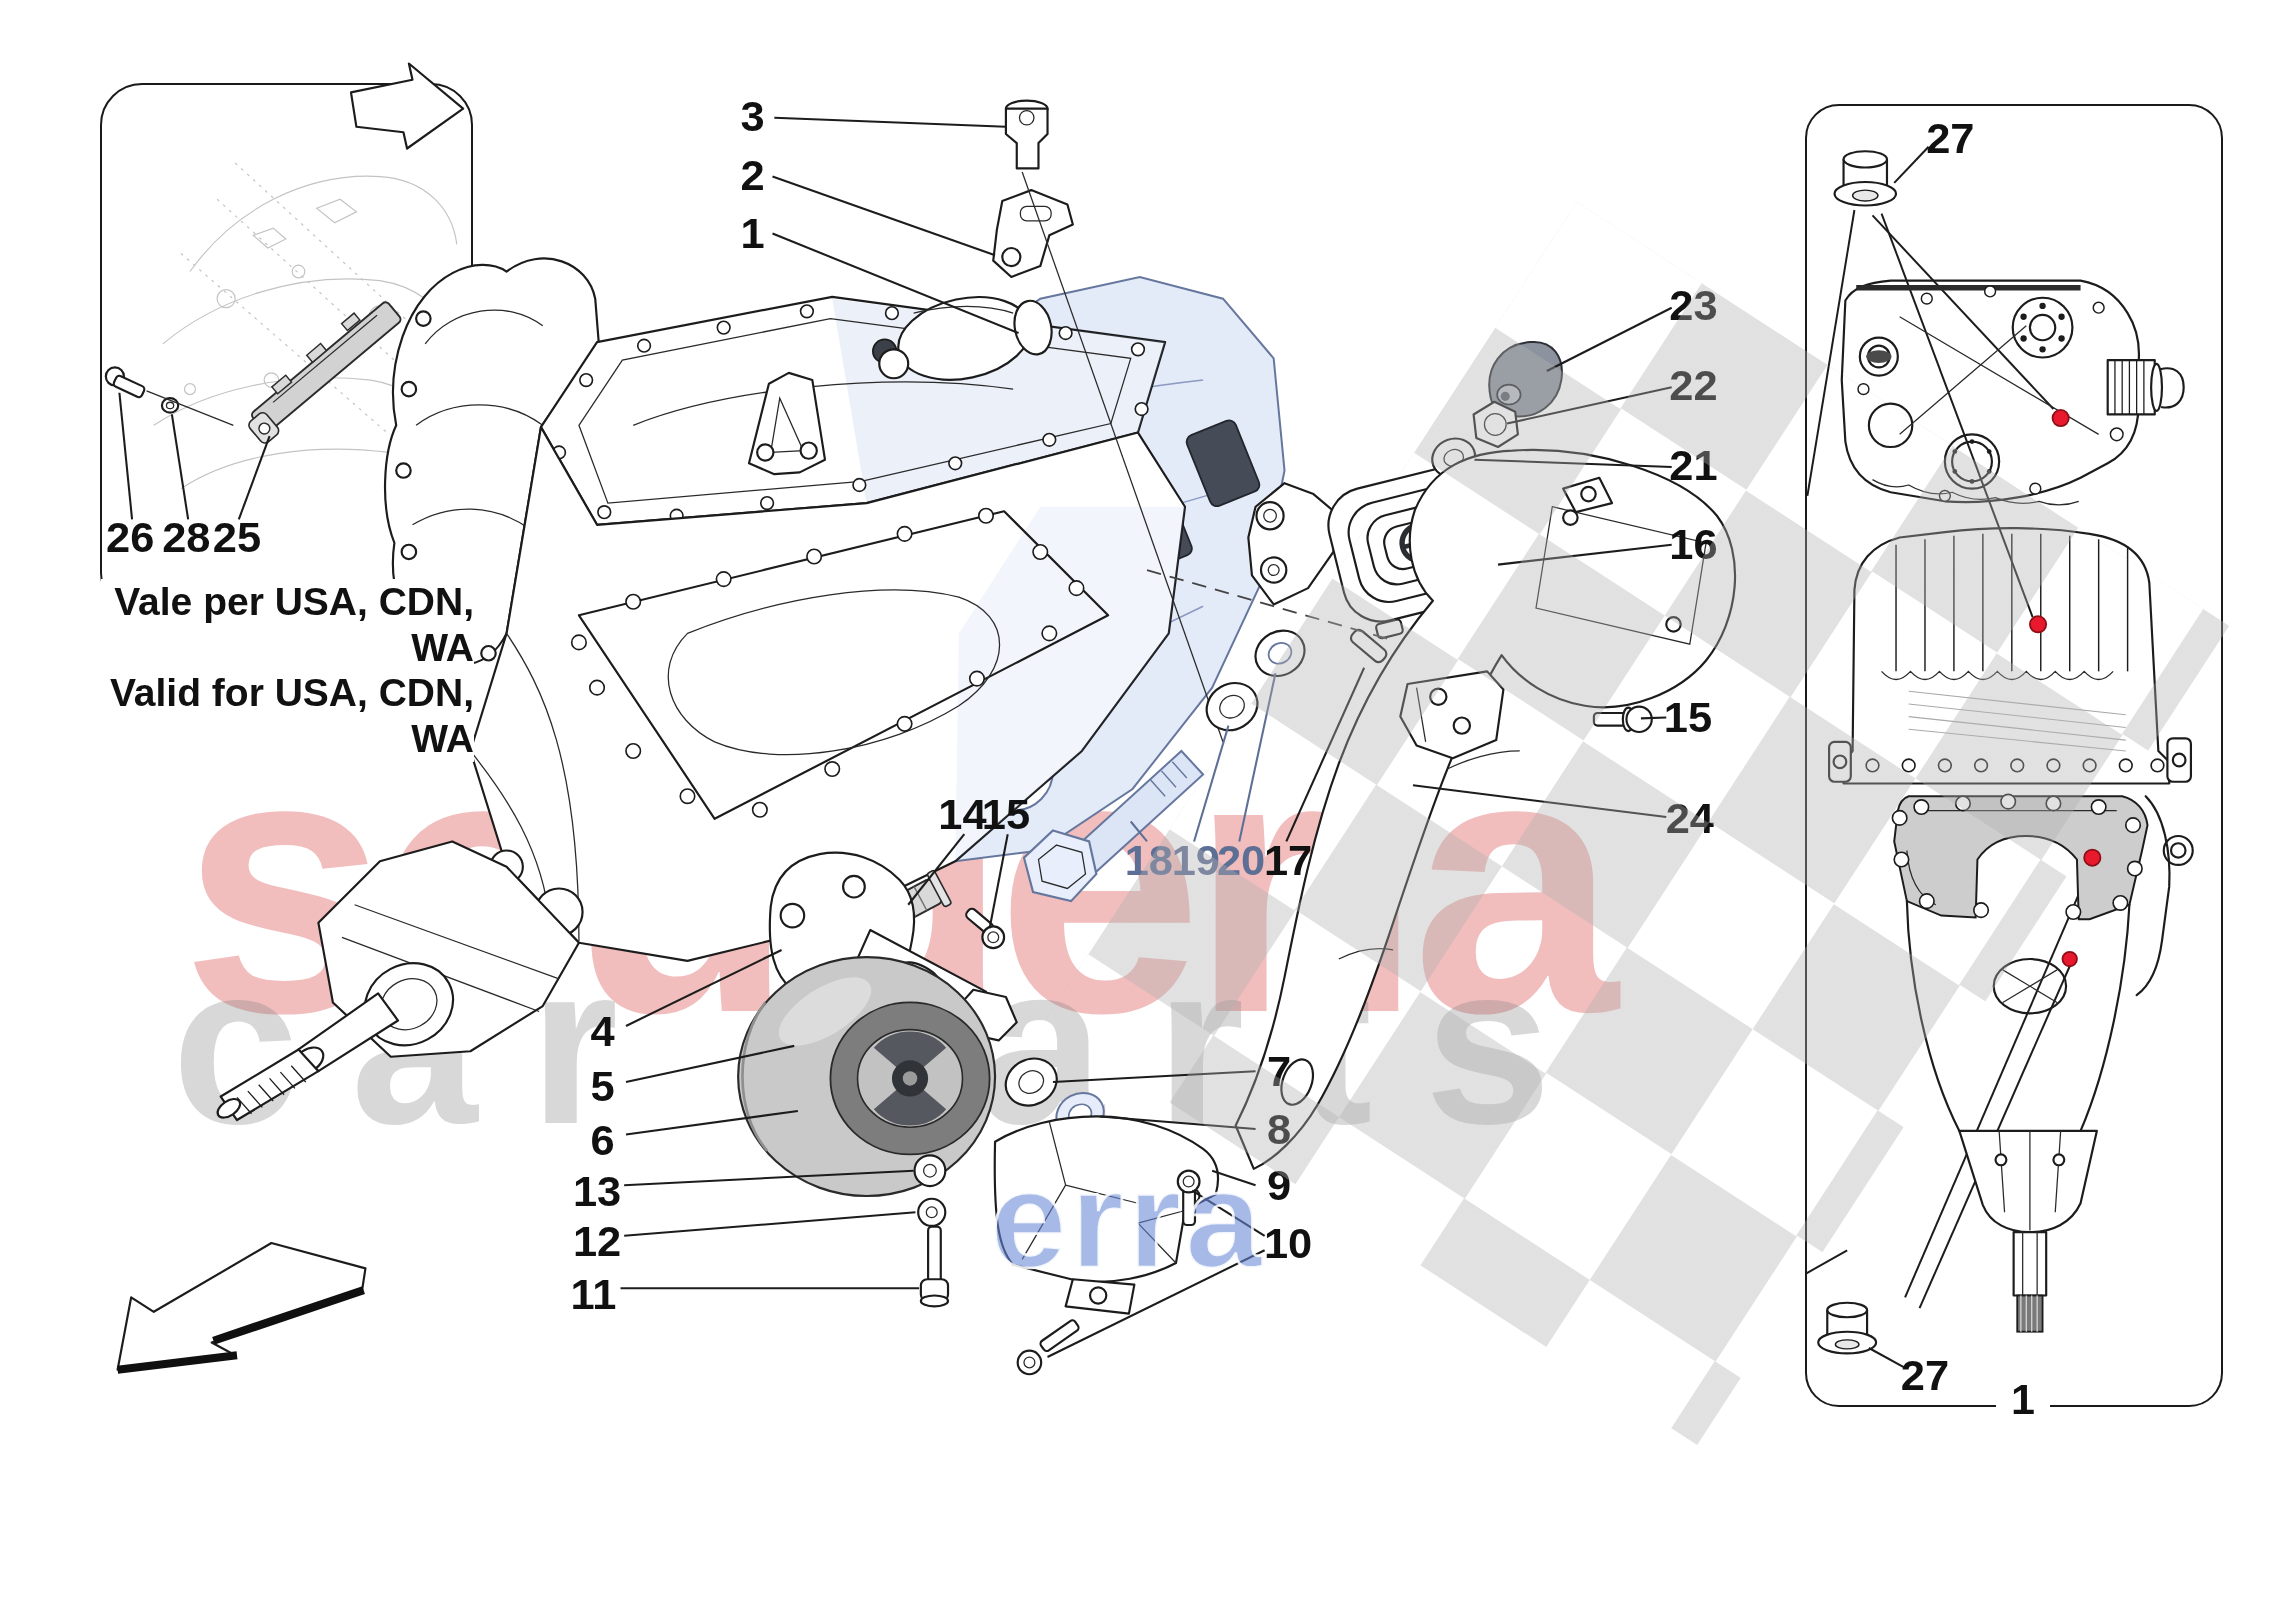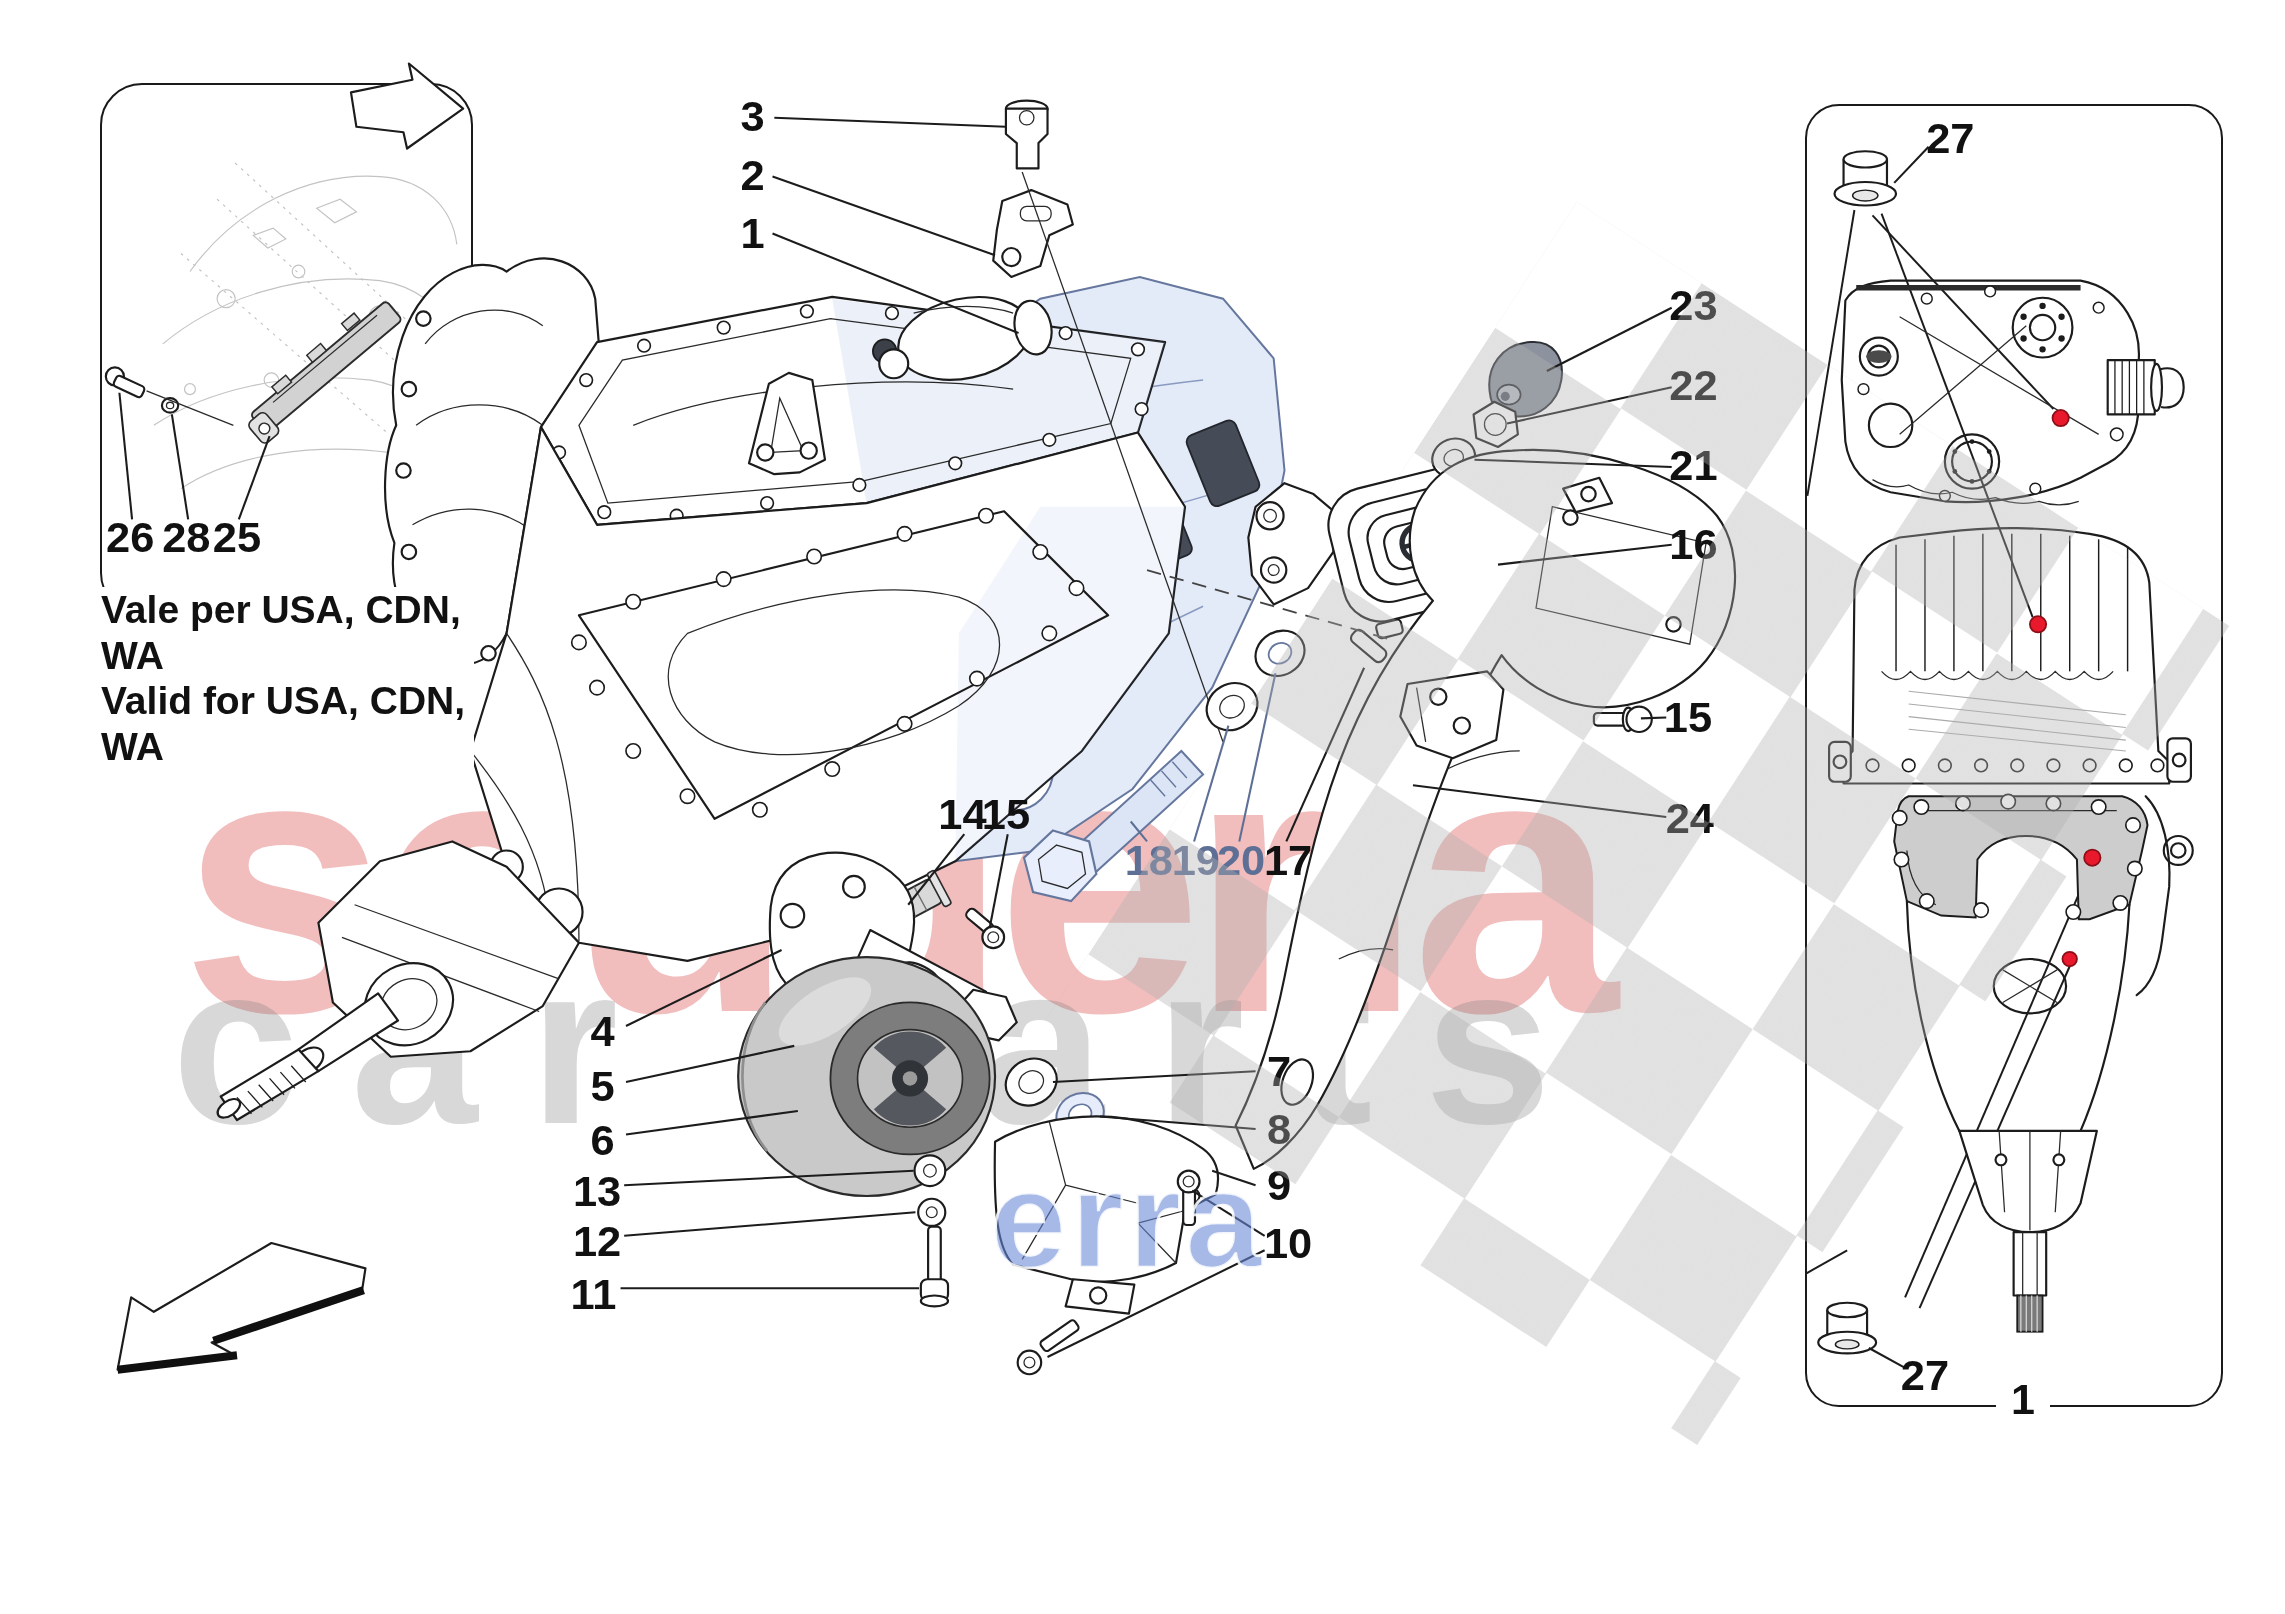--- a/index.html
+++ b/index.html
@@ -15,22 +15,22 @@
            -webkit-text-stroke:2.7px rgba(255,255,255,0.85);}
   #checker{position:absolute;left:1248px;top:335px;width:778px;height:977px;z-index:15;
            transform:rotate(33deg);opacity:.5;pointer-events:none;
            background:repeating-conic-gradient(rgba(176,176,176,.75) 0% 25%, transparent 0% 50%);
            background-size:299px 299px;}
   
   #inset-box{position:absolute;left:100px;top:83px;width:369px;height:528px;z-index:5;
              border:2.7px solid #1a1a1a;border-radius:42px;}
   #panel-box{position:absolute;left:1805px;top:104px;width:414px;height:1299px;z-index:5;
              border:2.7px solid #1a1a1a;border-radius:34px;}
-  #inset-note{position:absolute;left:101px;top:579px;width:373px;z-index:30;text-align:left;
-              background:#fff;font-weight:bold;font-size:39px;line-height:1.17;color:#111;margin-top:8px;}
+  #inset-note{position:absolute;left:101px;top:579px;width:373px;z-index:30;text-align:right;
+              background:#fff;font-weight:bold;font-size:39px;line-height:1.17;color:#111;}
   #panel-bottom-label{position:absolute;left:1996px;top:1375px;width:54px;z-index:30;text-align:center;
               background:#fff;font-weight:bold;font-size:43px;color:#111;}
   svg{position:absolute;left:0;top:0;z-index:10;}
   svg text.callout{font-family:"Liberation Sans",sans-serif;font-weight:bold;font-size:48px;}
   .ln{stroke:#1c1c1c;stroke-width:2.4;fill:none;stroke-linecap:round;stroke-linejoin:round;}
   .lnthin{stroke:#2a2a2a;stroke-width:1.4;fill:none;}
   .wfill{fill:#ffffff;stroke:#1c1c1c;stroke-width:2.4;stroke-linejoin:round;}
   .sketch{stroke:#c3c3c3;stroke-width:1.3;fill:none;}
 </style>
 </head>

